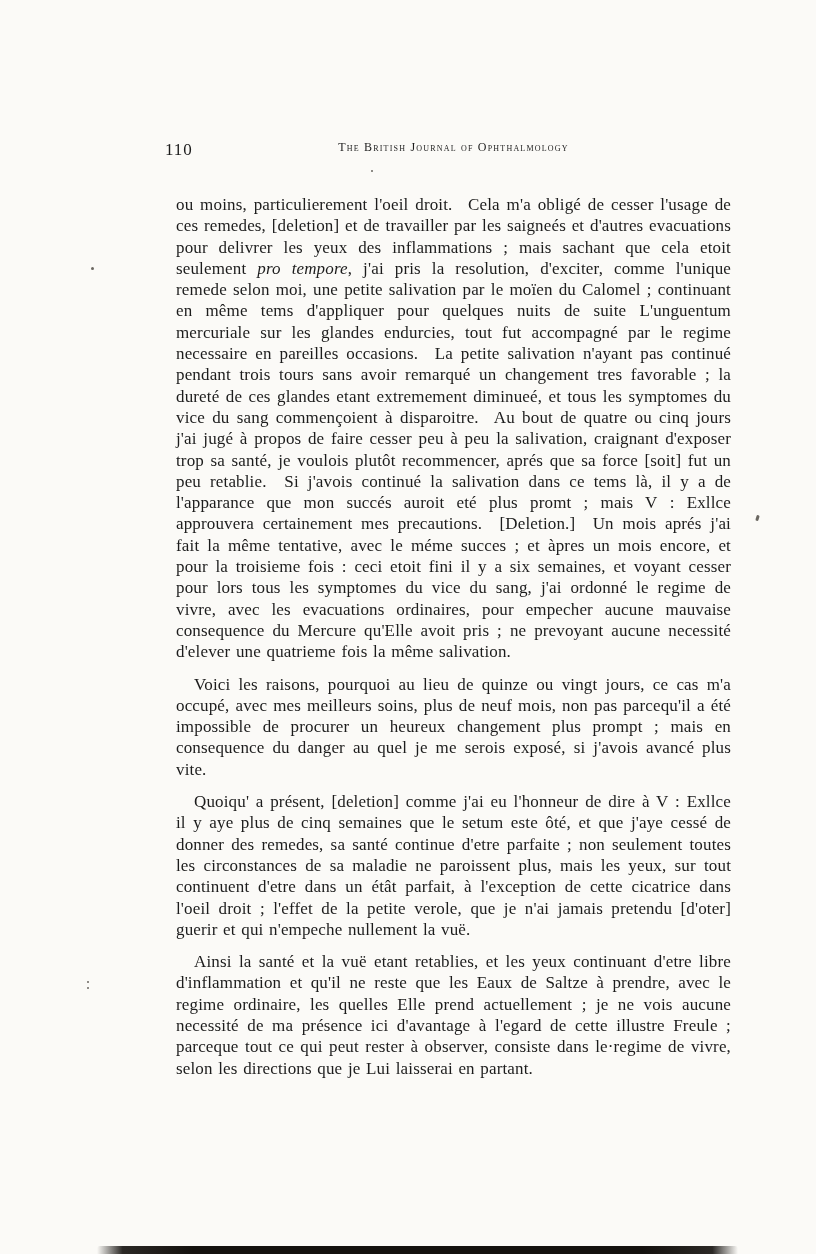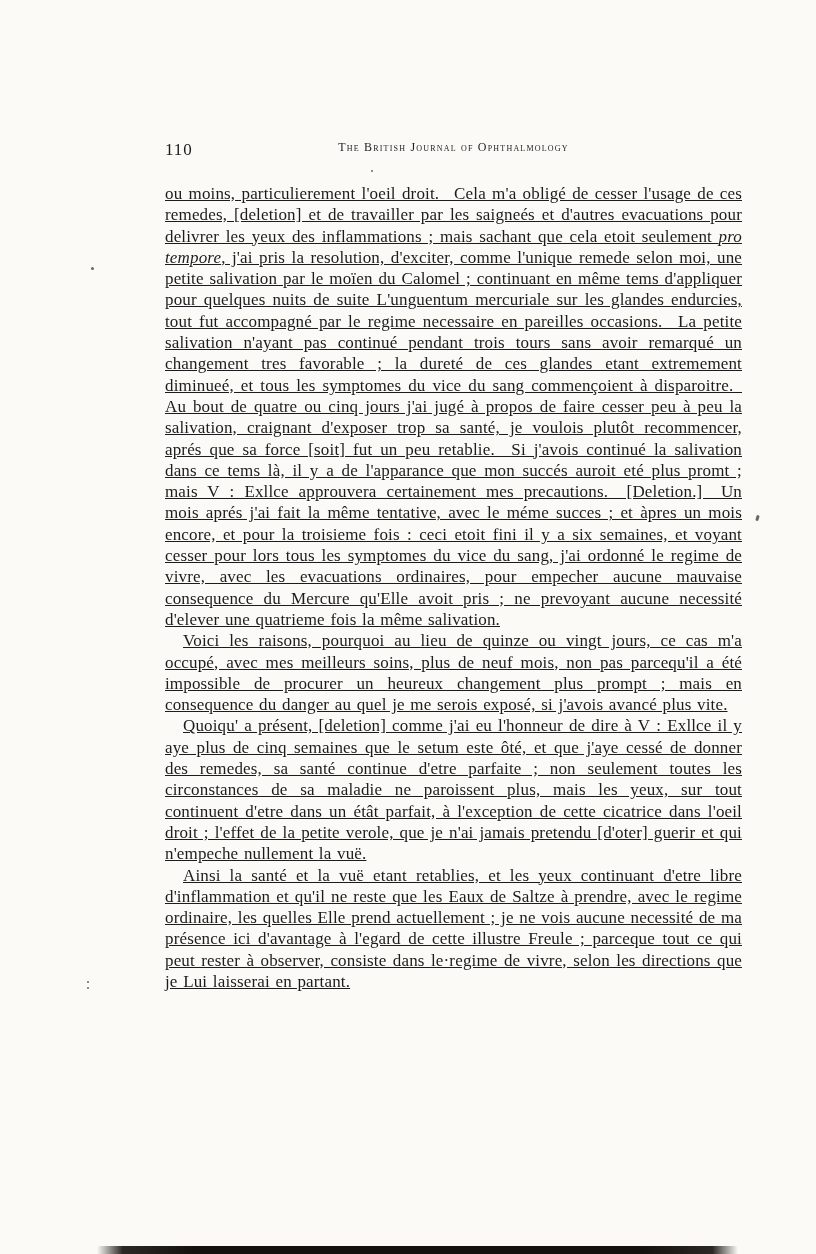--- a/index.html
+++ b/index.html
@@ -48,23 +48,22 @@
     top:183px;
     left:165px;
     width:577px;
     text-align:justify;
     font-size:17px;
     line-height:21.3px;
     letter-spacing:0.15px;
     word-spacing:1.2px;
   }
   .body-text p{
-    margin:0;
+    margin:11px;
     padding:0;
-    text-decoration:underline;
   }
   .body-text p.indent{
     text-indent:18px;
   }
   .italic{font-style:italic;}
   .speck{
     position:absolute;
     background:#3a362f;
     border-radius:50%;
     opacity:0.75;

